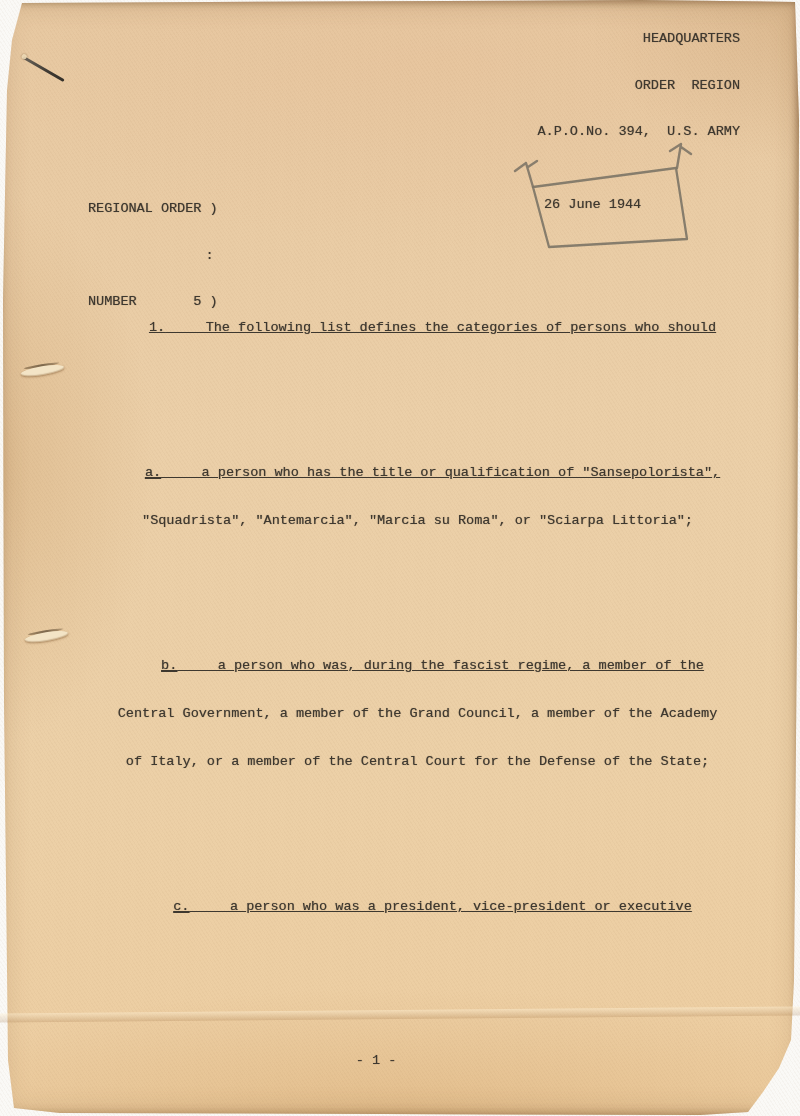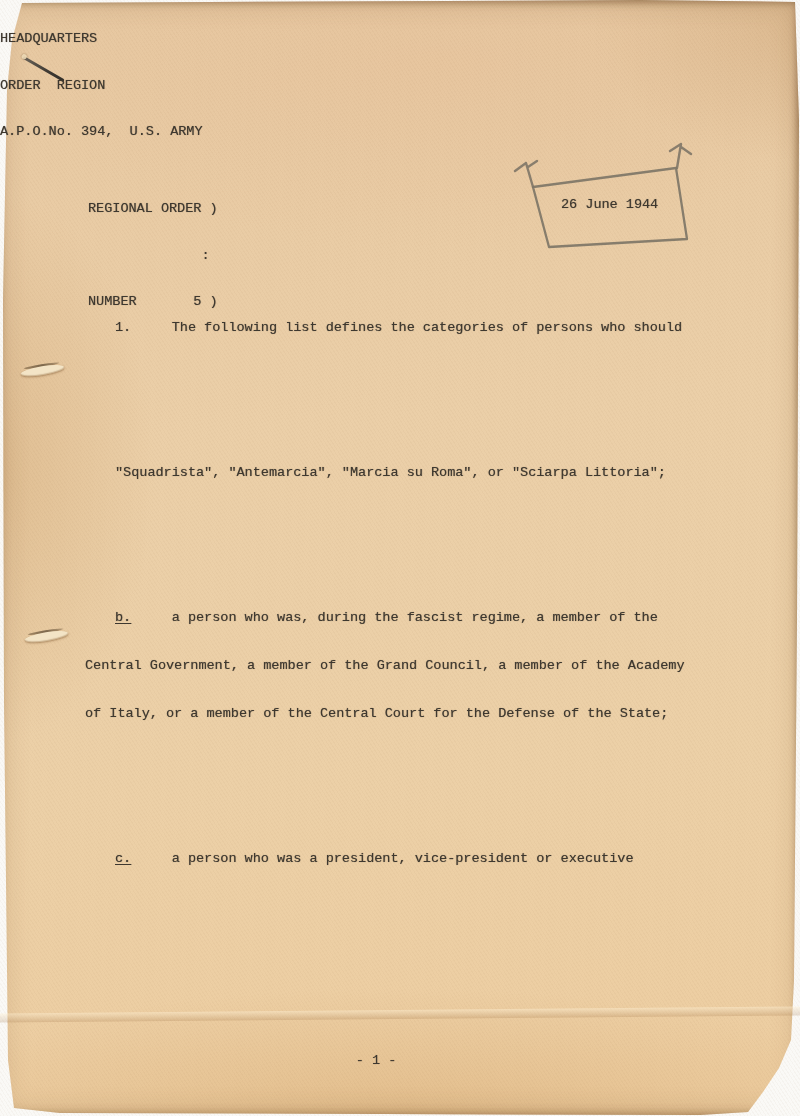--- a/index.html
+++ b/index.html
@@ -26,28 +26,28 @@
                 inset 0 -4px 8px rgba(95,62,30,0.22);
   }
   .grain {
     position:absolute; inset:0; pointer-events:none;
     background: repeating-linear-gradient(57deg, rgba(120,80,40,0.035) 0 1px, transparent 1px 3px);
     clip-path: inherit;
   }
   .tw {
     color:#3e382f;
     text-shadow: 0 0 1px rgba(62,56,47,0.45), 0.4px 0 0 rgba(62,56,47,0.25);
-    font-size:13.5px; white-space:pre;
+    font-size:13.5px; white-space:pre;text-align:center;
   }
-  .header-block { position:absolute; left:0; top:66; width:740; width:740px; text-align:left; line-height:15.5px; }
+  .header-block { position:absolute; left:0; top:66; width:740; width:740px; text-align:right; line-height:15.5px; }
   .order-block  { position:absolute; left:88px; top:170px; line-height:15.5px; }
-  .date-stamp   { position:absolute; left:561px; top:197px; }
+  .date-stamp   { position:absolute; left:544px; top:197px; }
   .body-block   { position:absolute; left:85px; top:240px; width:665px; line-height:16px; }
   .para { margin:0 0 17px 0; }
-  .para .tline:first-child { padding-left:30px; }
+  .para .tline:first-child { padding-left:30px;text-decoration:underline; }
   .lbl { text-decoration:underline; text-underline-offset:2px; }
   .num { text-decoration:none; }
   .footer-block { position:absolute; left:0; top:1053px; width:752px; text-align:center; }
   .staple {
     position:absolute; left:24px; top:56px; width:47px; height:2.6px;
     background:linear-gradient(90deg,#6b645a,#3f3a33 60%,#332f29);
     border-radius:2px; transform:rotate(30deg); transform-origin:left top;
   }
   .staple::before {
     content:""; position:absolute; left:-2px; top:-2px; width:5px; height:5px;
@@ -111,20 +111,21 @@
 
 <div class="date-stamp tw">26 June 1944</div>
 
 <div class="body-block tw">
 
   <div class="para">
     <div class="tline"><span class="lbl num">1.</span><span>     The following list defines the categories of persons who should</span></div>
   </div>
 
   <div class="para">
+    <div class="tline"><span class="lbl">a.</span><span>     a person who has the title or qualification of "Sansepolorista",</span></div>
     <div class="tline">"Squadrista", "Antemarcia", "Marcia su Roma", or "Sciarpa Littoria";</div>
   </div>
 
   <div class="para">
     <div class="tline"><span class="lbl">b.</span><span>     a person who was, during the fascist regime, a member of the</span></div>
     <div class="tline">Central Government, a member of the Grand Council, a member of the Academy</div>
     <div class="tline">of Italy, or a member of the Central Court for the Defense of the State;</div>
   </div>
 
   <div class="para">

